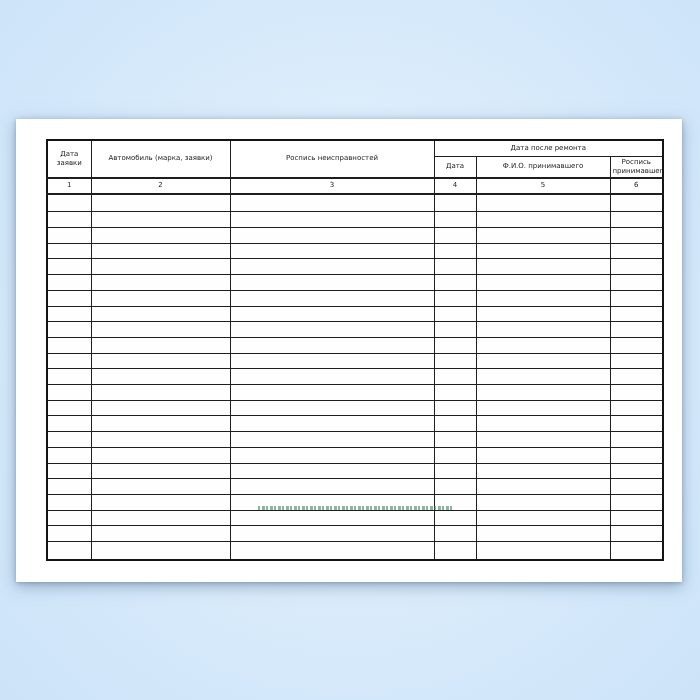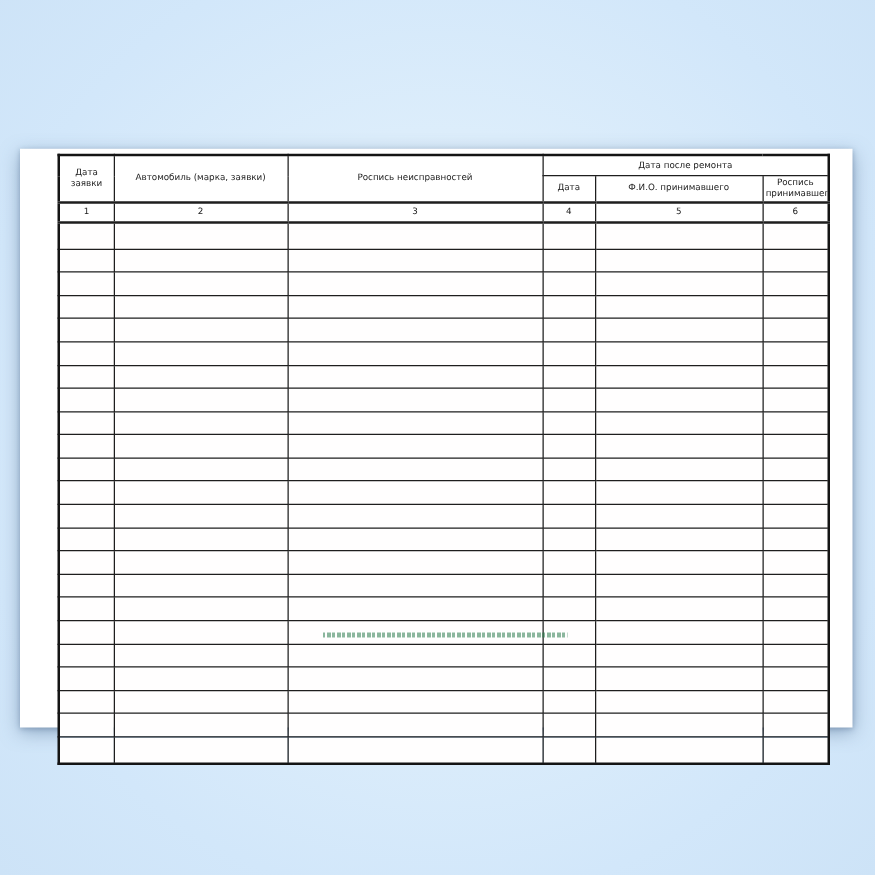--- a/index.html
+++ b/index.html
@@ -19,23 +19,23 @@
     left: 16px;
     top: 119px;
     width: 666px;
     height: 463px;
     background: #ffffff;
     box-shadow: 0 4px 14px rgba(80, 110, 145, 0.50), 0 1px 4px rgba(60, 90, 120, 0.35);
   }
   table.journal {
     position: absolute;
     left: 30px;
-    top: 4px;
+    top: 20px;
     width: 616px;
-    height: 489px;
+    height: 422px;
     border-collapse: collapse;
     table-layout: fixed;
     color: #1b1b1b;
   }
   table.journal th,
   table.journal td {
     border: 1.4px solid #1e1e1e;
     padding: 1px 2px;
     font-weight: normal;
     font-size: 7px;

